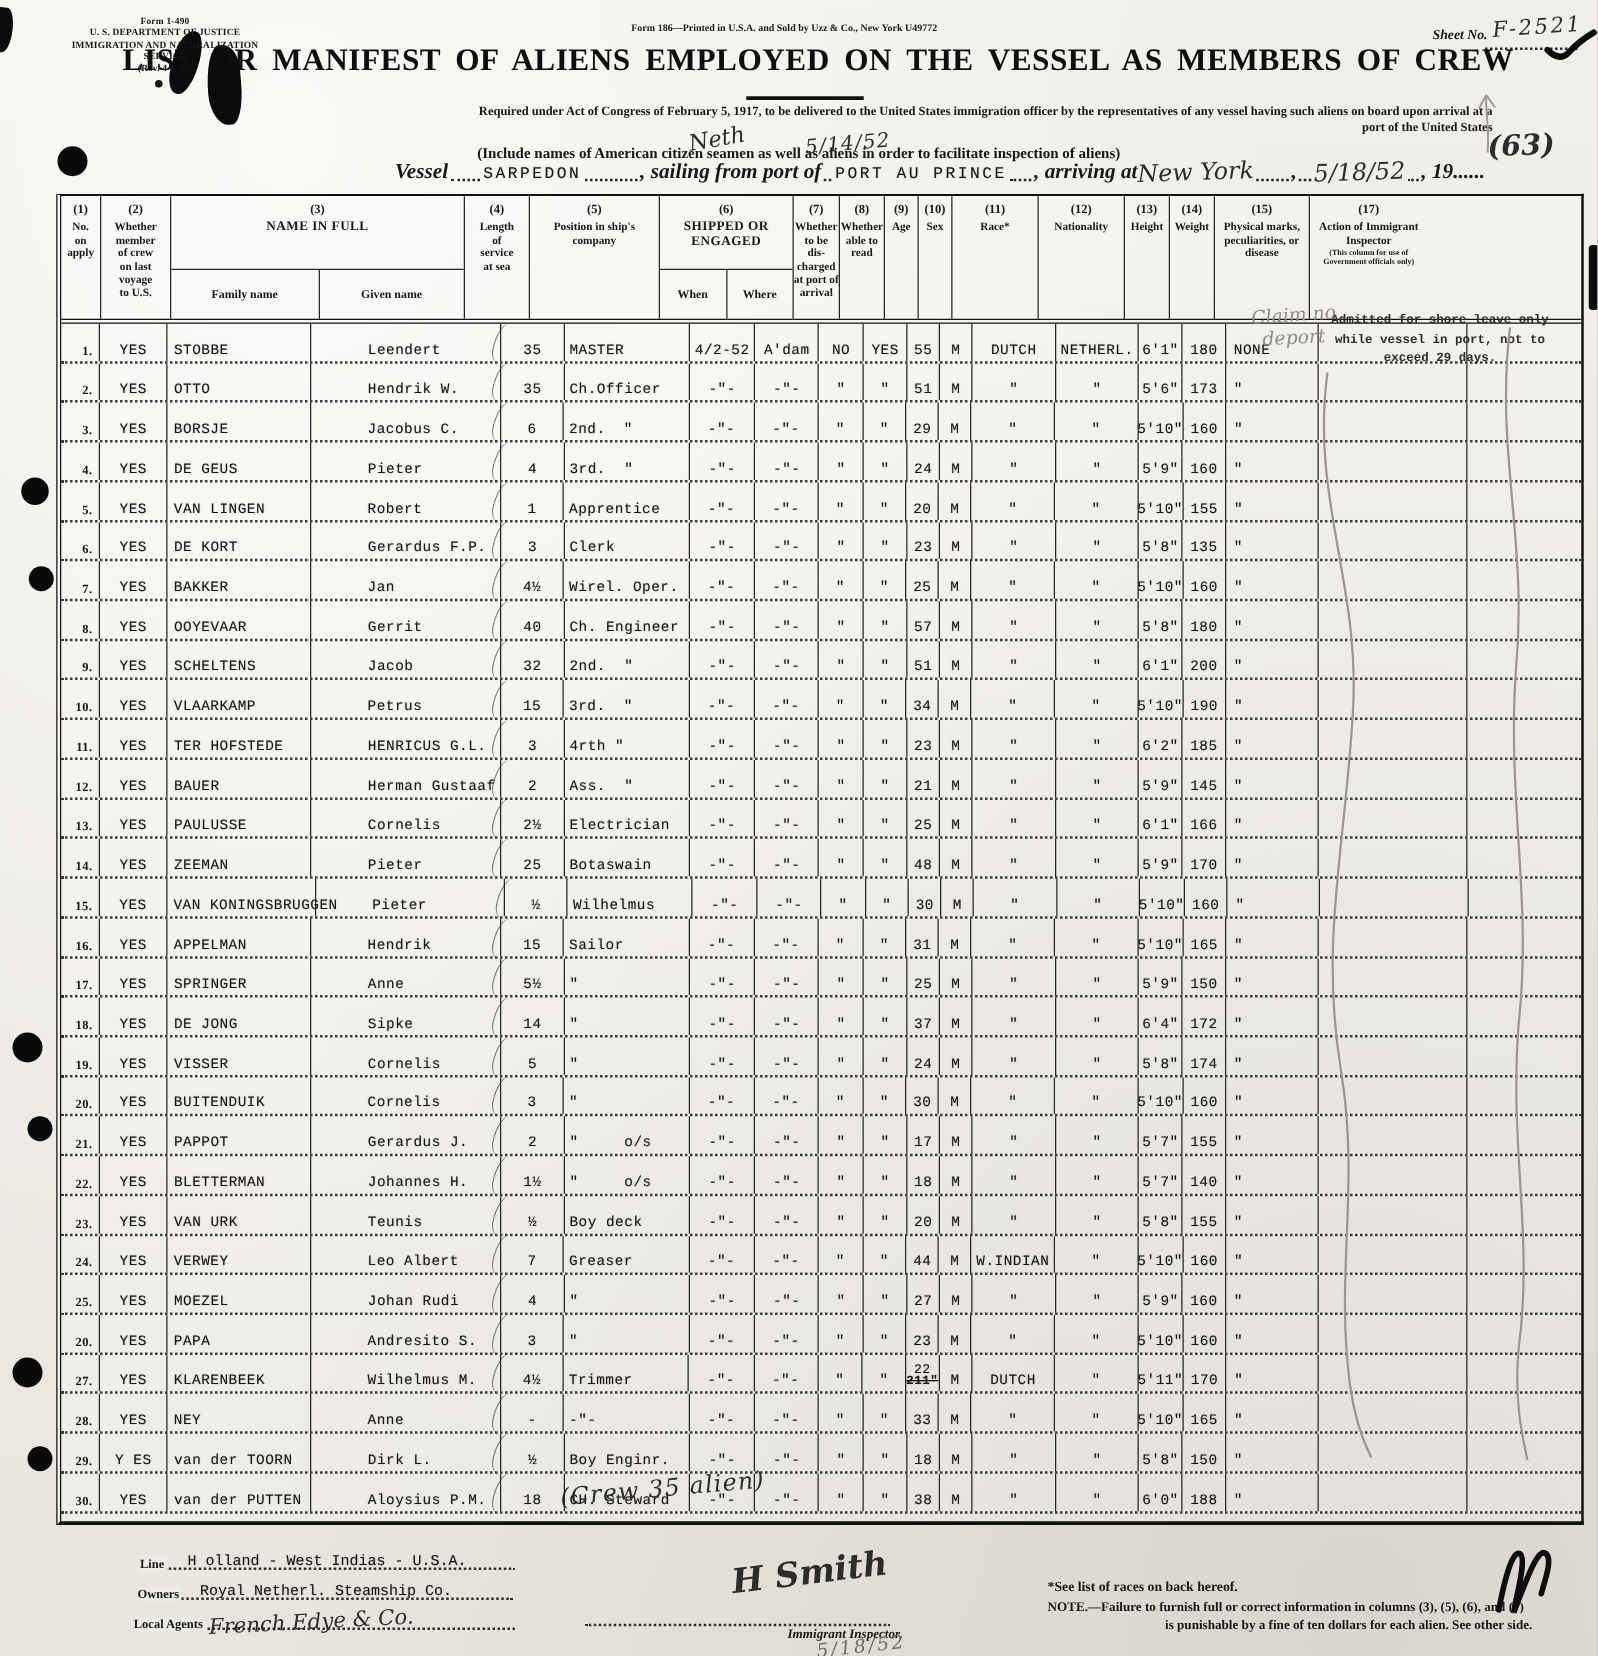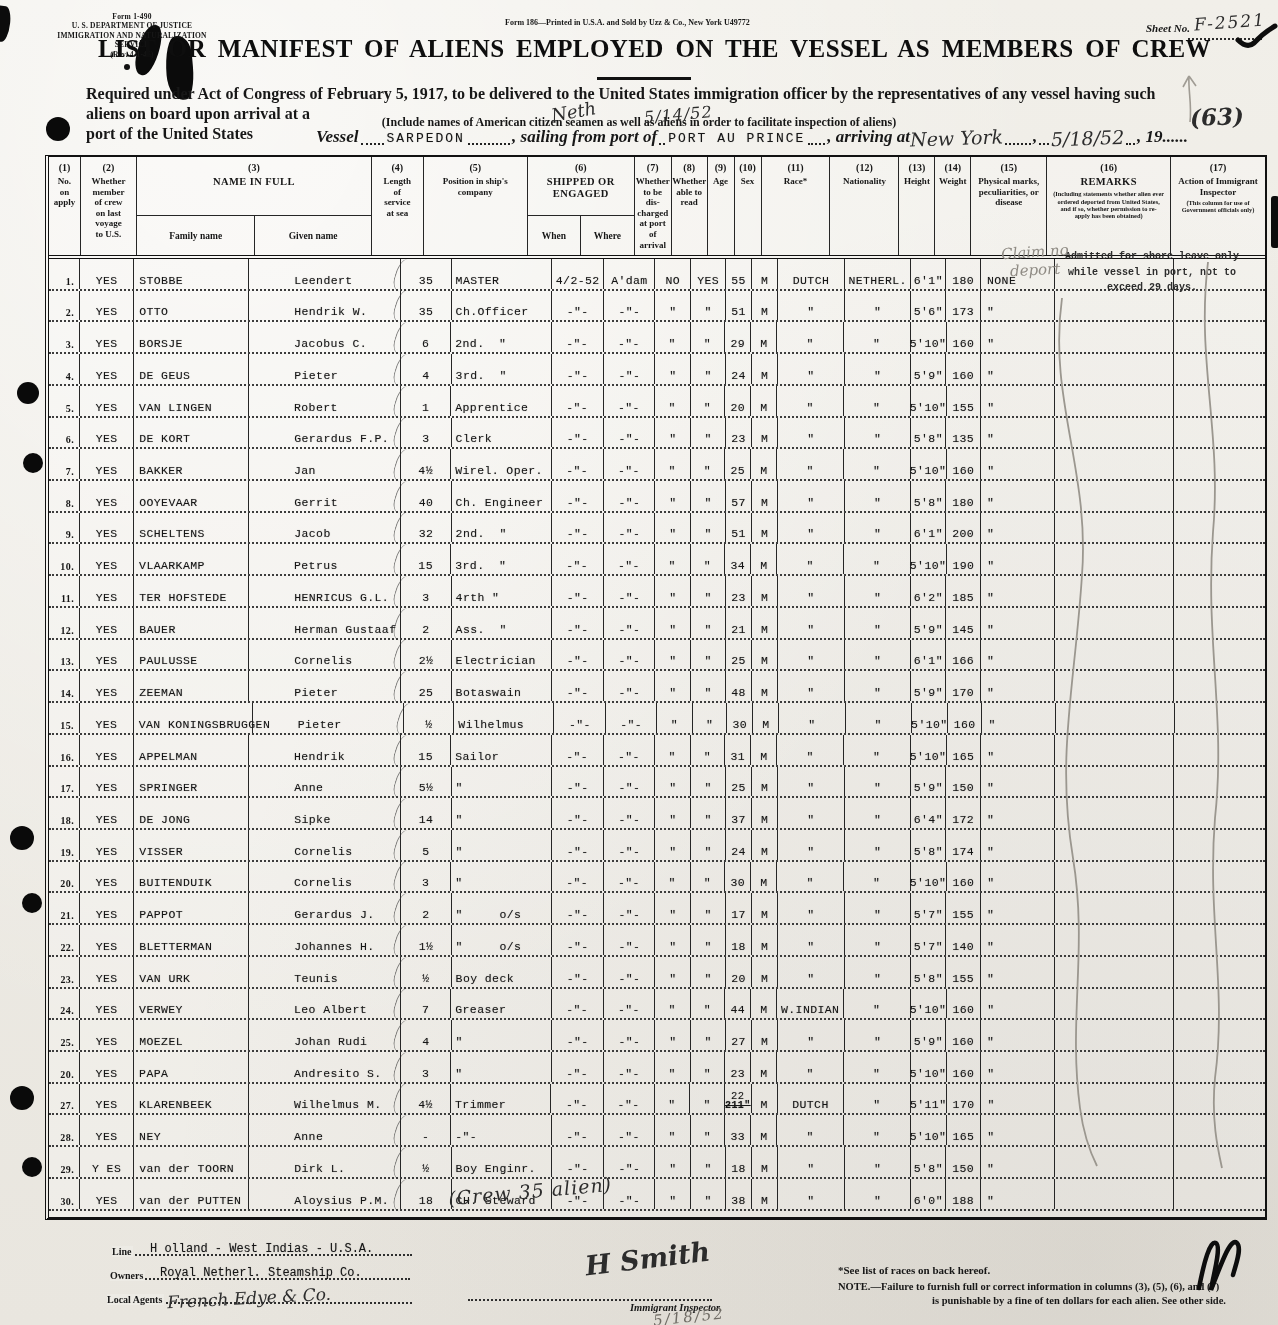--- a/index.html
+++ b/index.html
@@ -20,22 +20,22 @@
   .agency{position:absolute;left:48px;top:12px;width:168px;text-align:center;line-height:1.25;}
   .agency div{font-size:7.5px;font-weight:bold;letter-spacing:.2px;}
   .printer{position:absolute;left:505px;top:18px;font-size:8px;font-weight:bold;}
   .sheet-label{position:absolute;left:1146px;top:22px;font-size:11px;font-weight:bold;font-style:italic;}
   .sheet-value{position:absolute;left:1194px;top:12px;font-size:17px;transform:rotate(-4deg);letter-spacing:2px;}
   .sheet-line{position:absolute;left:1188px;top:38px;width:74px;border-bottom:2px dotted #2b2b2b;}
   .page-number{position:absolute;left:1190px;top:103px;font-size:23px;font-weight:bold;transform:rotate(-2deg);}
   .doc-title{position:absolute;left:0;top:35px;width:1278px;text-align:center;
     font-size:25px;font-weight:bold;letter-spacing:.4px;word-spacing:5px;color:#0e0e0e;padding-left:31px;}
   .title-underline{position:absolute;left:597px;top:77px;width:94px;height:3px;background:#111;}
-  .req{position:absolute;left:86px;top:84px;width:1108px;text-align:left;
-    font-size:16px;font-weight:bold;line-height:1.25;}
+  .req{position:absolute;left:86px;top:84px;width:1108px;text-align:right;
+    font-size:10px;font-weight:bold;line-height:1.25;}
   .include{position:absolute;left:0;top:115px;width:1278px;text-align:center;font-size:12px;font-weight:bold;}
 
   .vessel-line{position:absolute;left:316px;top:127px;width:872px;display:flex;align-items:flex-end;}
   .vl-label{font-style:italic;font-weight:bold;font-size:17px;white-space:pre;}
   .vessel-line .typed{font-size:13px;letter-spacing:2px;margin:0 1px 1px;white-space:pre;}
   .lead{display:inline-block;height:4px;border-bottom:2px dotted #222;margin:0 2px 2px;}
   .vessel-line .script{font-size:19px;margin-bottom:-2px;transform:rotate(-2deg);white-space:pre;}
   .ann-neth{position:absolute;left:551px;top:101px;font-size:18px;transform:rotate(-10deg);}
   .ann-saildate{position:absolute;left:644px;top:105px;font-size:16px;transform:rotate(-5deg);letter-spacing:1px;}
 
@@ -263,28 +263,20 @@
       <div class="hc w-wgt">
         <span class="hnum">(14)</span>
         <span class="hlbl">Weight</span>
       </div>
       <div class="hc w-marks">
         <span class="hnum">(15)</span>
         <span class="hlbl">Physical marks,
 peculiarities, or
 disease</span>
       </div>
-      <div class="hc w-remarks">
-        <span class="hnum">(16)</span>
-        <span class="hlbl big">REMARKS</span>
-        <span class="hnote">(Including statements whether alien ever
-ordered deported from United States,
-and if so, whether permission to re-
-apply has been obtained)</span>
-      </div>
       <div class="hc w-action">
         <span class="hnum">(17)</span>
         <span class="hlbl">Action of Immigrant
 Inspector</span>
         <span class="hnote">(This column for use of
 Government officials only)</span>
       </div>
     </div>
     <div class="tbody">
         <div class="trow">

